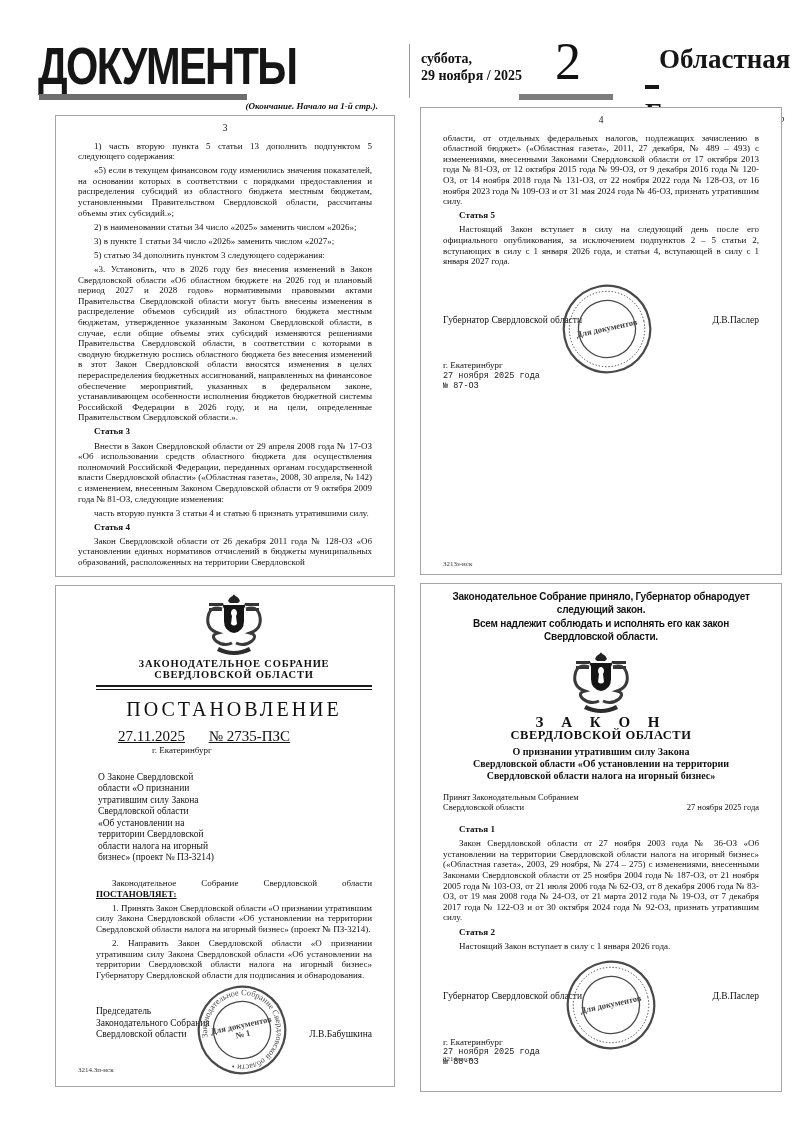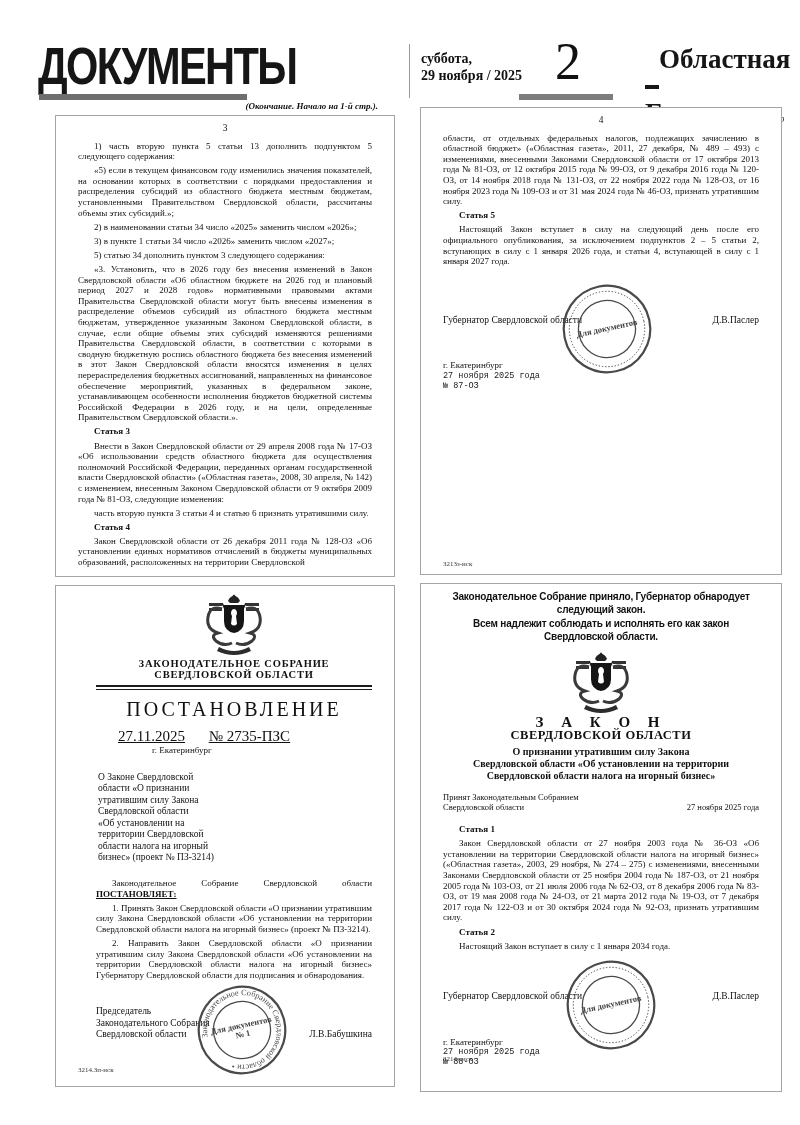--- a/index.html
+++ b/index.html
@@ -227,21 +227,21 @@
 Свердловской области налога на игорный бизнес»</div>
     <div class="adopted-row">
       <div class="adopted">Принят Законодательным Собранием
 Свердловской области</div>
       <div>27 ноября 2025 года</div>
     </div>
     <div>
         <p class="para s-h">Статья 1</p>
         <p class="para">Закон Свердловской области от 27 ноября 2003 года № 36-ОЗ «Об установлении на территории Свердловской области налога на игорный бизнес» («Областная газета», 2003, 29 ноября, № 274 – 275) с изменениями, внесенными Законами Свердловской области от 25 ноября 2004 года № 187-ОЗ, от 21 ноября 2005 года № 103-ОЗ, от 21 июля 2006 года № 62-ОЗ, от 8 декабря 2006 года № 83-ОЗ, от 19 мая 2008 года № 24-ОЗ, от 21 марта 2012 года № 19-ОЗ, от 7 декабря 2017 года № 122-ОЗ и от 30 октября 2024 года № 92-ОЗ, признать утратившим силу.</p>
         <p class="para s-h">Статья 2</p>
-        <p class="para">Настоящий Закон вступает в силу с 1 января 2034 года.</p>
+        <p class="para">Настоящий Закон вступает в силу с 1 января 2026 года.</p>
       </div>
     <div class="sigrow" style="margin-top:40px;">
       <div class="sig-left">Губернатор Свердловской области</div>
       <div class="stamp" style="left:122px;top:-32px;">
         <svg viewBox="0 0 100 100">
           <circle cx="50" cy="50" r="47" fill="none" stroke="#4a4a4a" stroke-width="2.4"></circle>
           <circle cx="50" cy="50" r="41" fill="none" stroke="#4a4a4a" stroke-width="1" stroke-dasharray="1.5,2"></circle>
           <circle cx="50" cy="50" r="31" fill="none" stroke="#4a4a4a" stroke-width="1.4"></circle>
         </svg>
         <div class="ctr">Для документов</div>

